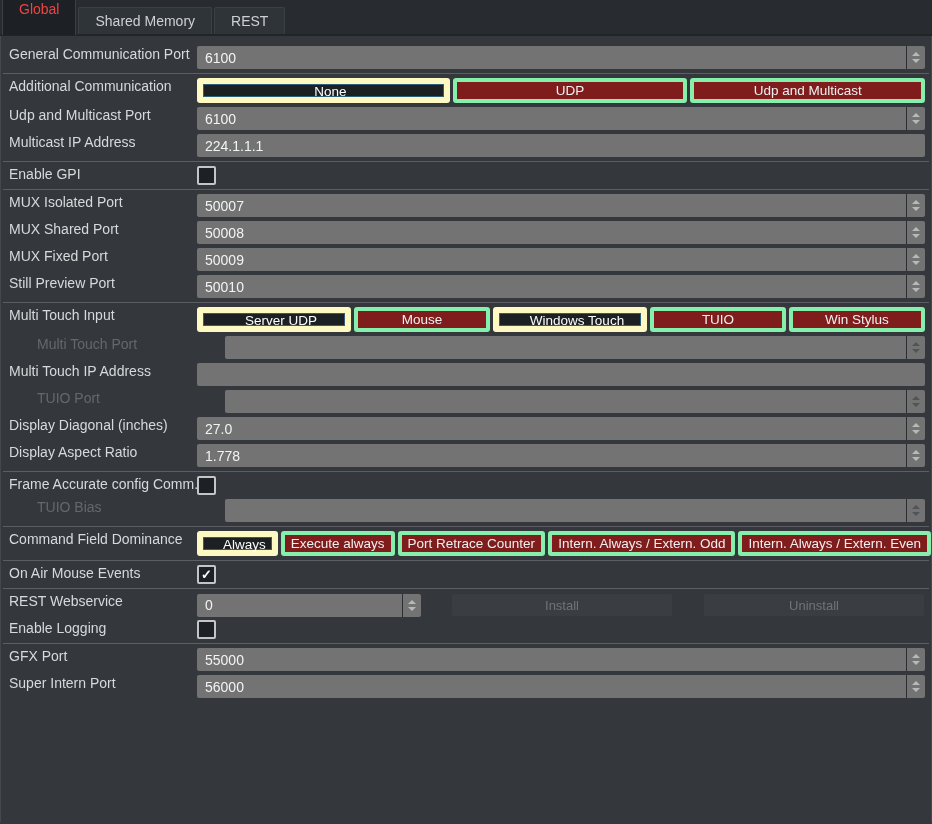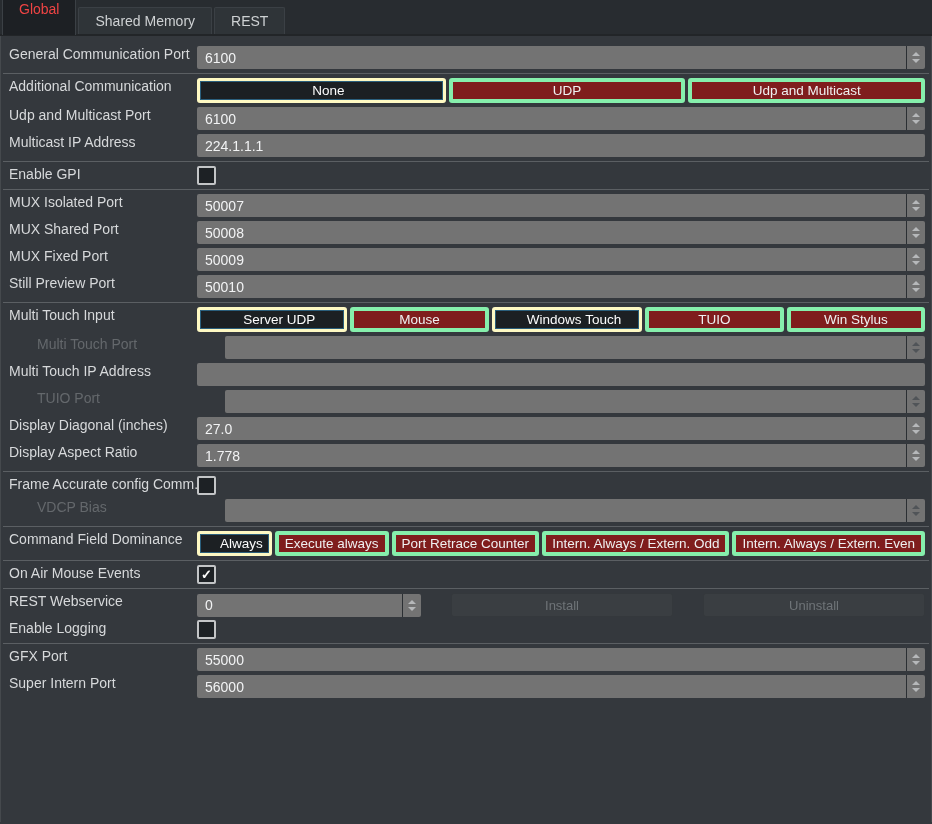--- a/index.html
+++ b/index.html
@@ -68,21 +68,21 @@
     height:25px; box-sizing:border-box;
     background:#7f1d1d; color:#eff0f1;
     border:4px solid #86efac; border-radius:3px;
     font-family:inherit; font-size:13.5px; white-space:nowrap;
     padding:0 6px; cursor:default;
   }
   .seg.eq { flex:1 1 0; min-width:0; }
   .seg.auto { flex:1 1 auto; }
   .seg.sel {
     background:#1c2023; color:#fcfcfc;
-    border:3px solid #fef9c3; box-shadow:inset 0 0 0 1px rgba(61,174,233,0.45);padding-left:20px;
+    border:6px solid #fef9c3; box-shadow:inset 0 0 0 1px rgba(61,174,233,0.45);padding-left:20px;
   }
   
   .cb {
     width:15px; height:15px; box-sizing:content-box;
     border:2px solid #c3c5c7; border-radius:2px; background:#1d2125;
     display:inline-flex; align-items:center; justify-content:center; cursor:default;
   }
   .ck { color:#fcfcfc; font-size:13px; font-weight:bold; line-height:1; }
   
   .btn {
@@ -292,21 +292,21 @@
     <div class="sep"></div>
 
     <div class="row cbrow">
       <div class="label">Frame Accurate config Comm.</div>
       <div class="ctl">
         <span class="cb"></span>
       </div>
     </div>
 
     <div class="row">
-      <div class="label dis">VDCP Bias</div>
+      <div class="label dis">TUIO Bias</div>
       <div class="ctl">
         <div class="spin dis">
           <input value="" style="">
           <div class="sp">
             <i class="arr up"></i>
             <i class="arr down"></i>
           </div>
         </div>
       </div>
     </div>

